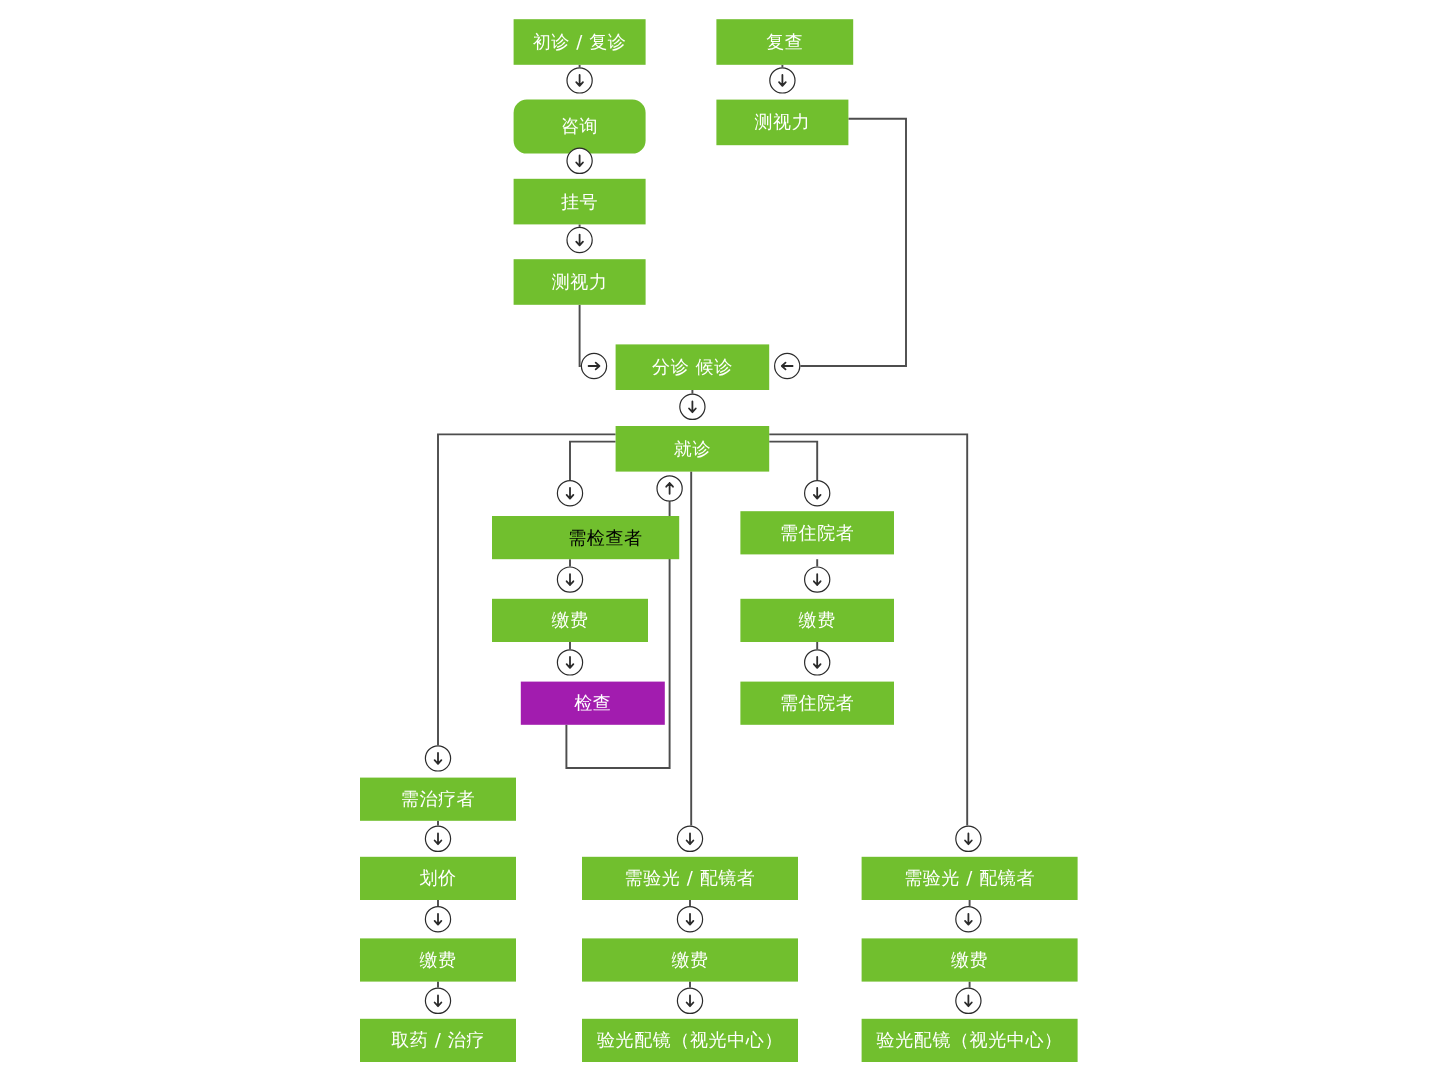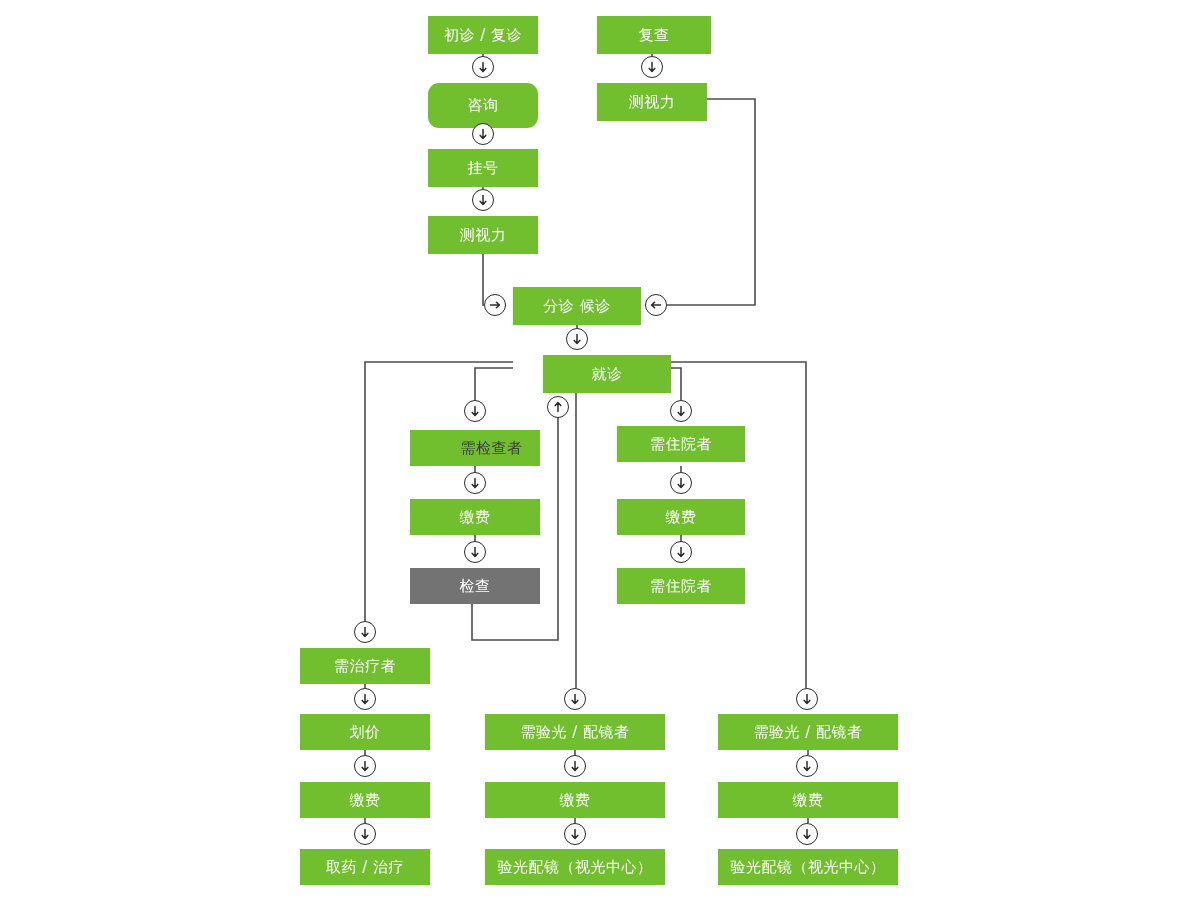--- a/index.html
+++ b/index.html
@@ -89,26 +89,26 @@
   </svg>
 
   <div id="node-layer">
       <div class="node" style="left: 428px; top: 16px; width: 110px; height: 38px; background: rgb(113, 191, 46); color: rgb(255, 255, 255);">初诊 / 复诊</div>
       <div class="node" style="left: 597px; top: 16px; width: 114px; height: 38px; background: rgb(113, 191, 46); color: rgb(255, 255, 255);">复查</div>
       <div class="node" style="left: 428px; top: 83px; width: 110px; height: 45px; background: rgb(113, 191, 46); color: rgb(255, 255, 255); border-radius: 11px;">咨询</div>
       <div class="node" style="left: 597px; top: 83px; width: 110px; height: 38px; background: rgb(113, 191, 46); color: rgb(255, 255, 255);">测视力</div>
       <div class="node" style="left: 428px; top: 149px; width: 110px; height: 38px; background: rgb(113, 191, 46); color: rgb(255, 255, 255);">挂号</div>
       <div class="node" style="left: 428px; top: 216px; width: 110px; height: 38px; background: rgb(113, 191, 46); color: rgb(255, 255, 255);">测视力</div>
       <div class="node" style="left: 513px; top: 287px; width: 128px; height: 38px; background: rgb(113, 191, 46); color: rgb(255, 255, 255);">分诊  候诊</div>
-      <div class="node" style="left: 513px; top: 355px; width: 128px; height: 38px; background: rgb(113, 191, 46); color: rgb(255, 255, 255); margin-left: 30px;">就诊</div>
-      <div class="node" style="left: 410px; top: 430px; width: 130px; height: 36px; background: rgb(113, 191, 46); color: #404040; padding-left: 33px;">需检查者</div>
+      <div class="node" style="left: 513px; top: 355px; width: 128px; height: 38px; background: rgb(113, 191, 46); color: rgb(255, 255, 255);">就诊</div>
+      <div class="node" style="left: 410px; top: 430px; width: 156px; height: 36px; background: rgb(113, 191, 46); color: #000000; padding-left: 33px;">需检查者</div>
       <div class="node" style="left: 617px; top: 426px; width: 128px; height: 36px; background: rgb(113, 191, 46); color: rgb(255, 255, 255);">需住院者</div>
       <div class="node" style="left: 410px; top: 499px; width: 130px; height: 36px; background: rgb(113, 191, 46); color: rgb(255, 255, 255);">缴费</div>
       <div class="node" style="left: 617px; top: 499px; width: 128px; height: 36px; background: rgb(113, 191, 46); color: rgb(255, 255, 255);">缴费</div>
-      <div class="node" style="left: 410px; top: 568px; width: 130px; height: 36px; background: #737373; color: rgb(255, 255, 255);">检查</div>
+      <div class="node" style="left: 434px; top: 568px; width: 120px; height: 36px; background: #a21caf; color: rgb(255, 255, 255);">检查</div>
       <div class="node" style="left: 617px; top: 568px; width: 128px; height: 36px; background: rgb(113, 191, 46); color: rgb(255, 255, 255);">需住院者</div>
       <div class="node" style="left: 300px; top: 648px; width: 130px; height: 36px; background: rgb(113, 191, 46); color: rgb(255, 255, 255);">需治疗者</div>
       <div class="node" style="left: 300px; top: 714px; width: 130px; height: 36px; background: rgb(113, 191, 46); color: rgb(255, 255, 255);">划价</div>
       <div class="node" style="left: 485px; top: 714px; width: 180px; height: 36px; background: rgb(113, 191, 46); color: rgb(255, 255, 255);">需验光 / 配镜者</div>
       <div class="node" style="left: 718px; top: 714px; width: 180px; height: 36px; background: rgb(113, 191, 46); color: rgb(255, 255, 255);">需验光 / 配镜者</div>
       <div class="node" style="left: 300px; top: 782px; width: 130px; height: 36px; background: rgb(113, 191, 46); color: rgb(255, 255, 255);">缴费</div>
       <div class="node" style="left: 485px; top: 782px; width: 180px; height: 36px; background: rgb(113, 191, 46); color: rgb(255, 255, 255);">缴费</div>
       <div class="node" style="left: 718px; top: 782px; width: 180px; height: 36px; background: rgb(113, 191, 46); color: rgb(255, 255, 255);">缴费</div>
       <div class="node" style="left: 300px; top: 849px; width: 130px; height: 36px; background: rgb(113, 191, 46); color: rgb(255, 255, 255);">取药 / 治疗</div>
       <div class="node" style="left: 485px; top: 849px; width: 180px; height: 36px; background: rgb(113, 191, 46); color: rgb(255, 255, 255);">验光配镜（视光中心）</div>

